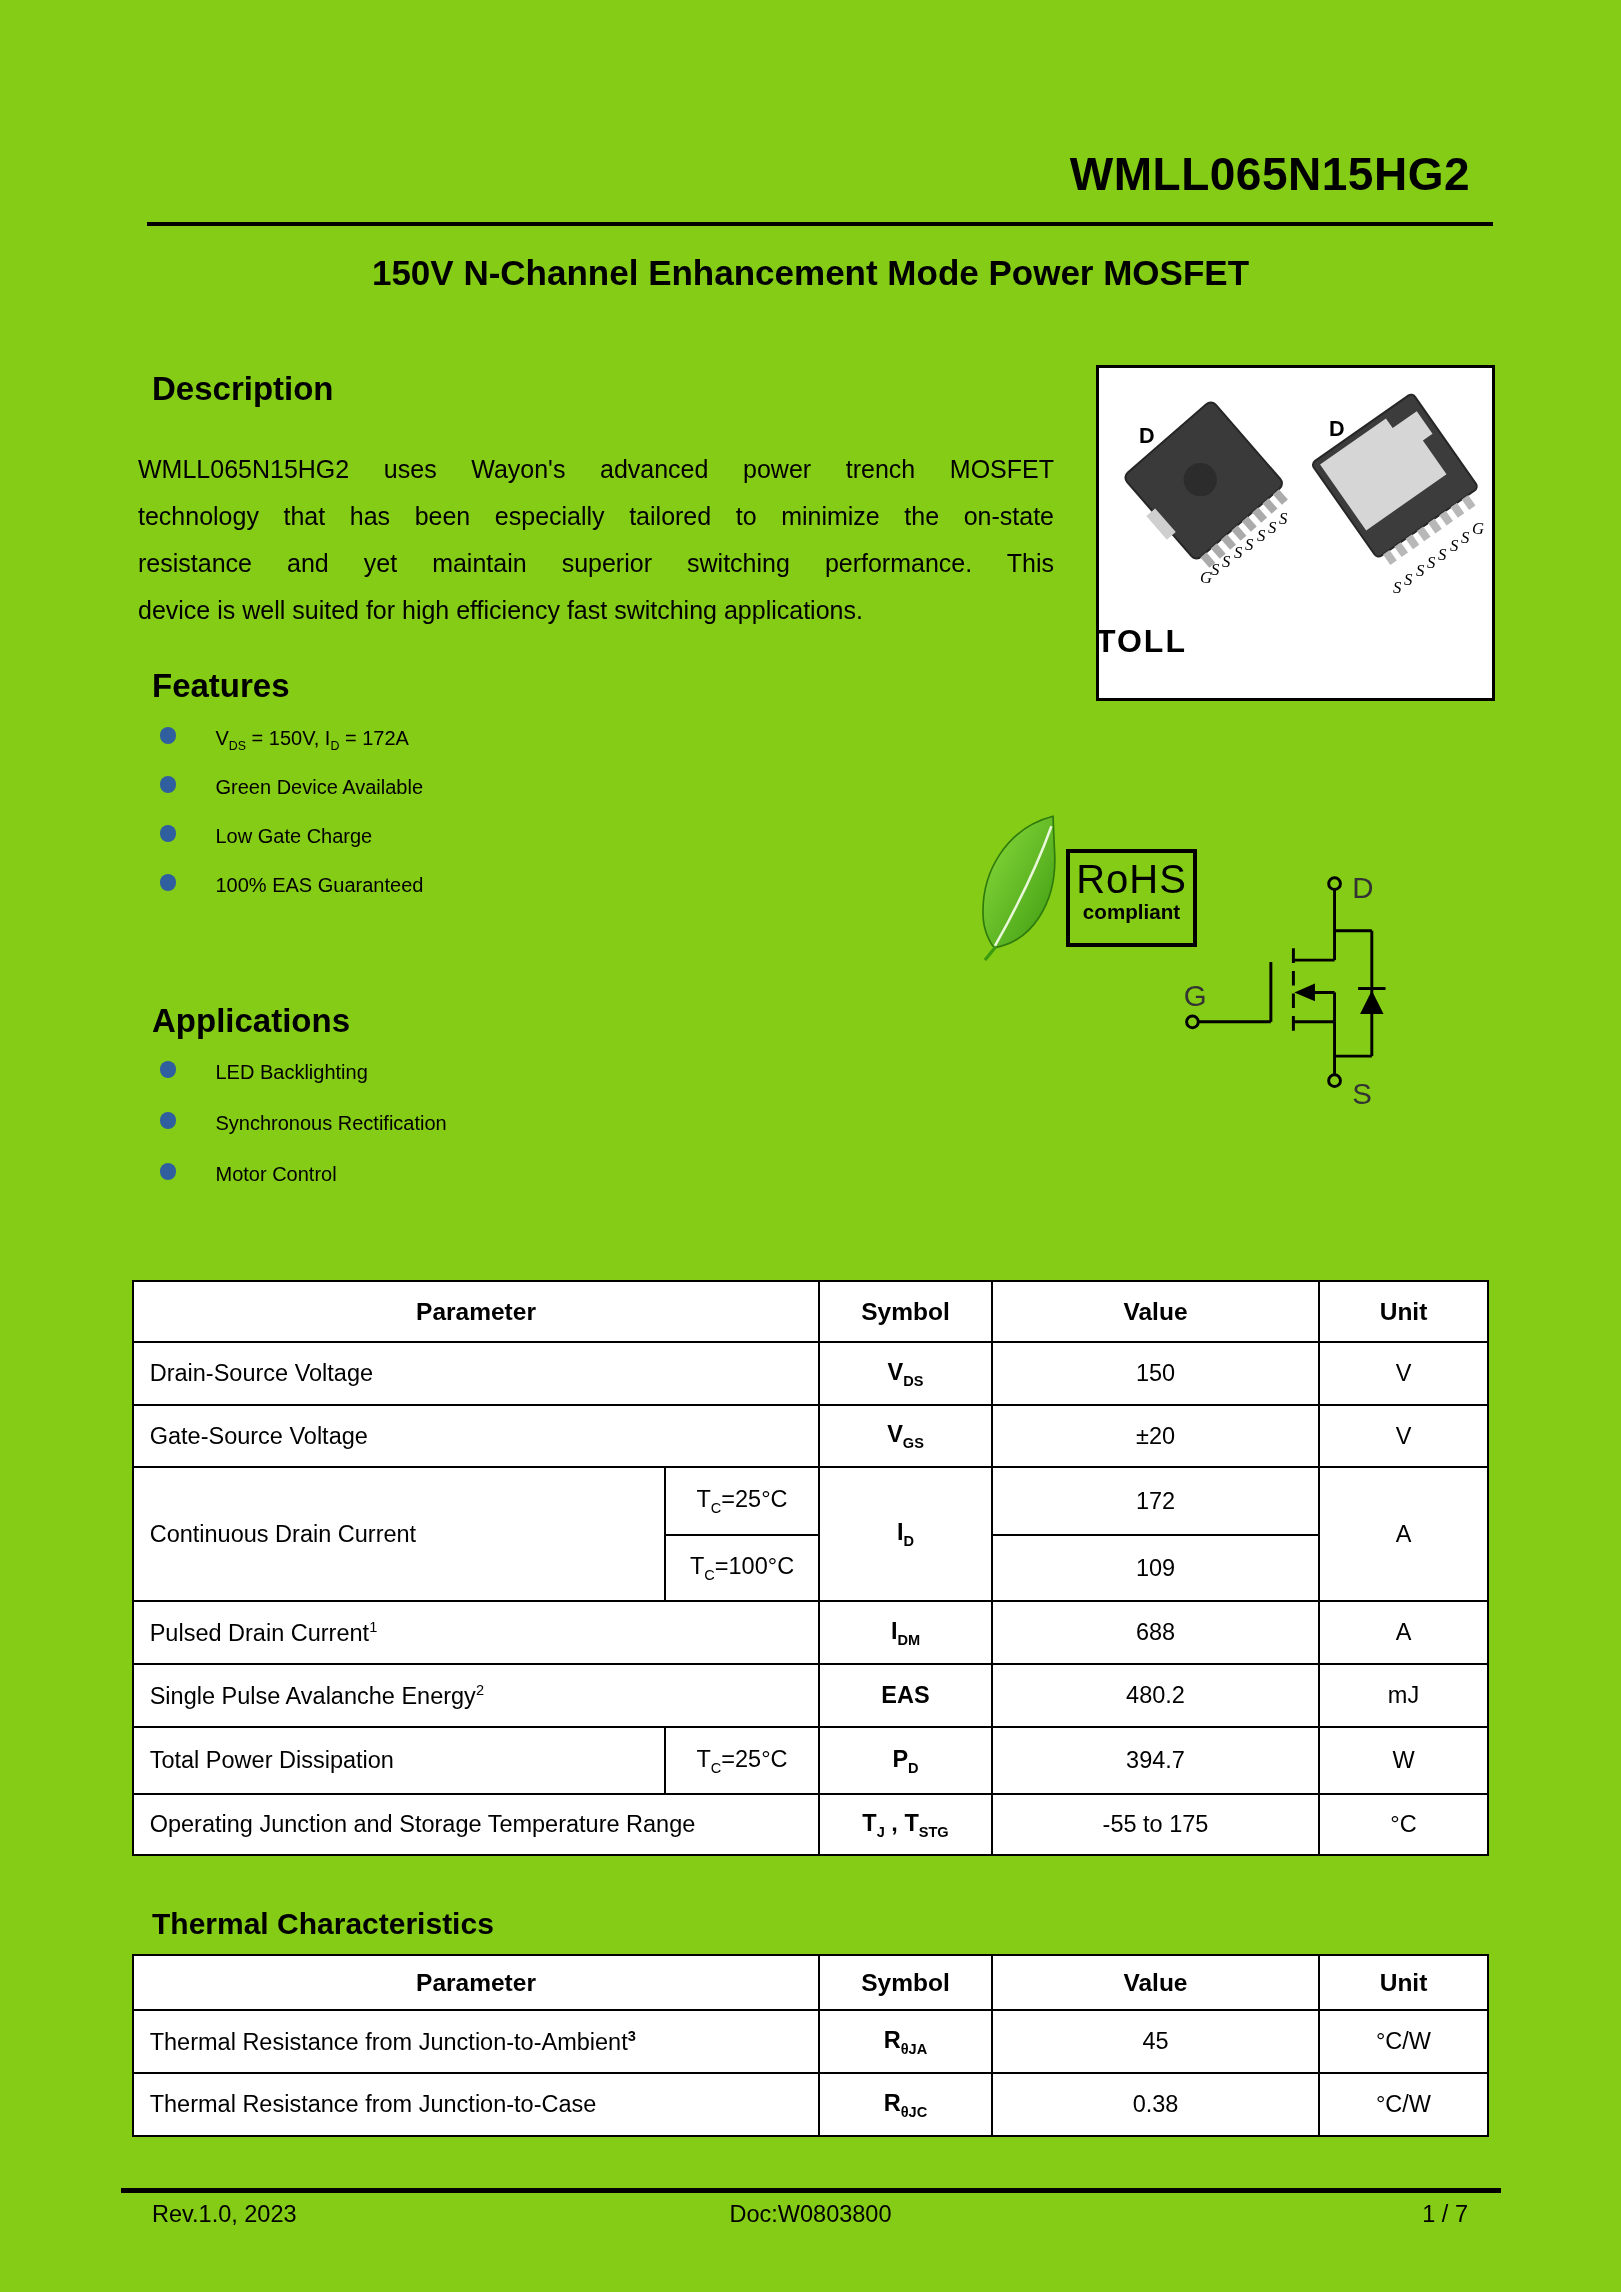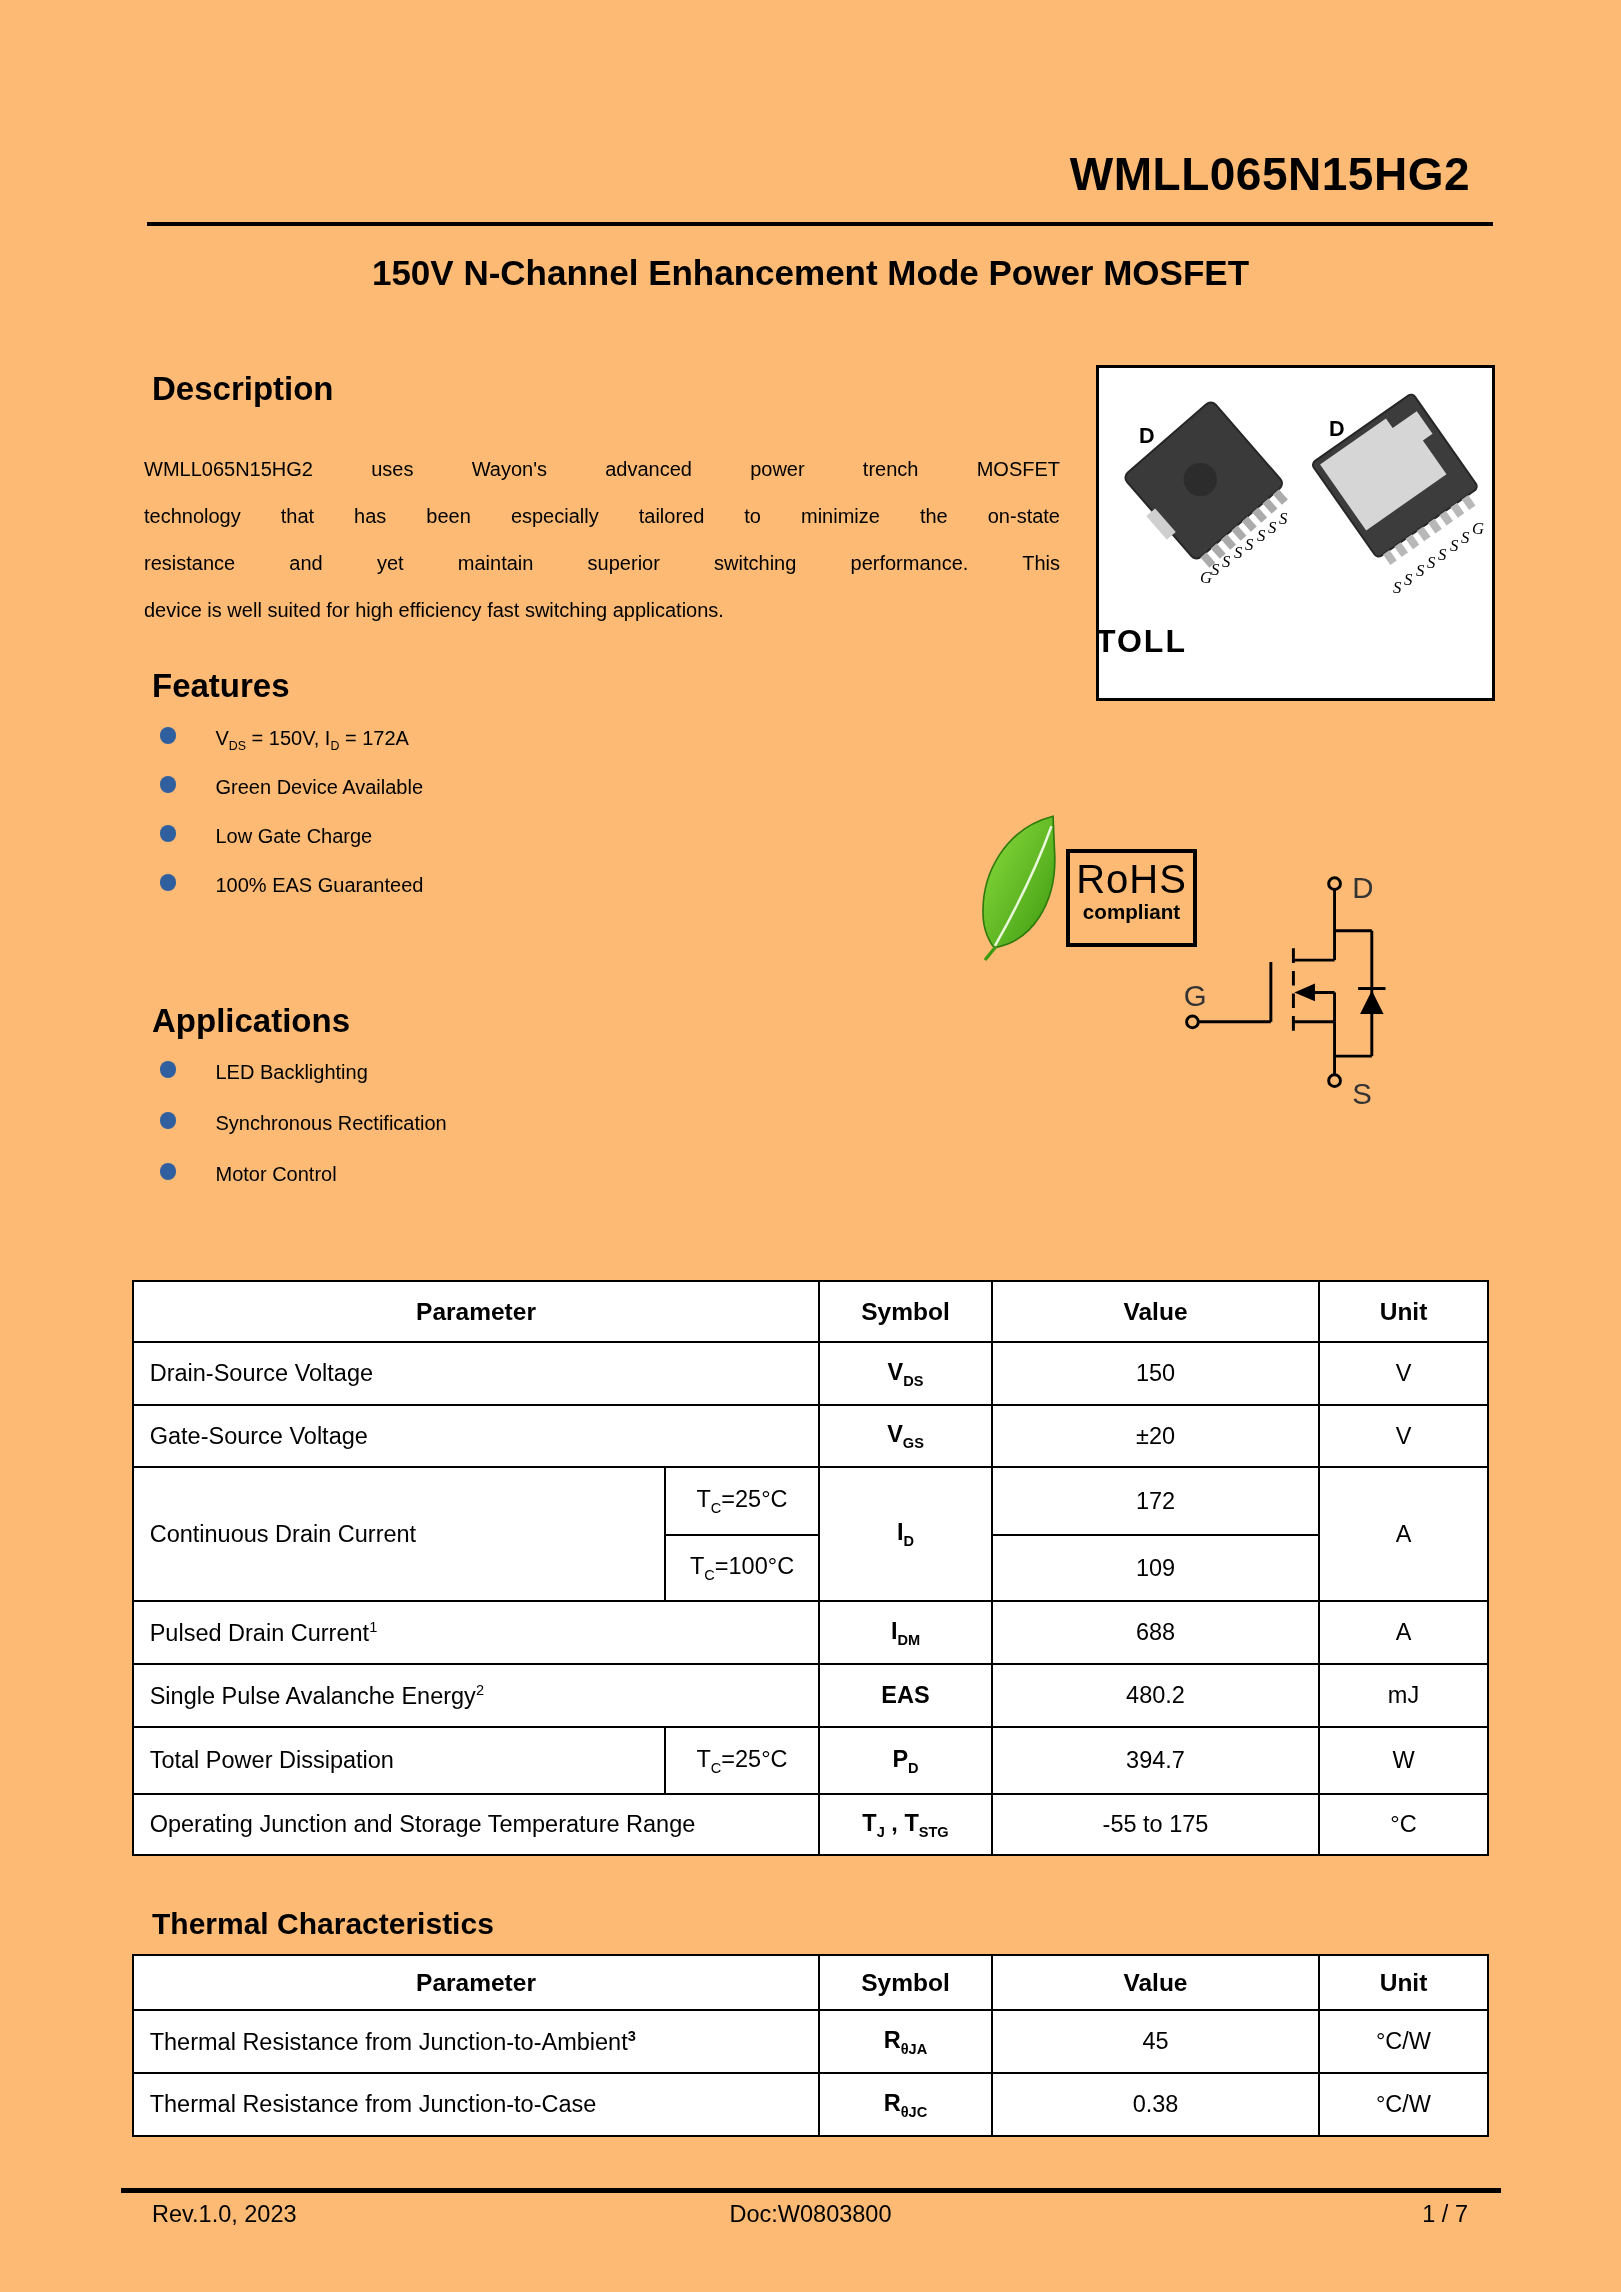--- a/index.html
+++ b/index.html
@@ -1,35 +1,35 @@
 <!DOCTYPE html>
 <html><head>
 <meta charset="utf-8">
 <style>
   html,body{margin:0;padding:0;background:#888;}
   .page{
-    position:relative;width:1621px;height:2293px;background:#fdba74;
+    position:relative;width:1621px;height:2293px;background:#84cc16;
     font-family:"Liberation Sans","DejaVu Sans",sans-serif;color:#000;
     margin:0 auto;overflow:hidden;
   }
   .abs{position:absolute;}
   
   .part-title{top:147px;right:151px;font-size:46px;font-weight:bold;letter-spacing:0.5px;}
   .title-rule{top:222px;left:147px;width:1346px;height:3.9px;background:#000;}
   .subtitle{top:253px;left:0;width:100%;text-align:center;font-size:35px;font-weight:bold;}
   
   .sec-h{font-size:33px;font-weight:bold;}
   .h-desc{top:370px;left:152px;}
   .h-feat{top:667px;left:152px;}
   .h-app{top:1002px;left:152px;}
   .h-abs{top:1227px;left:152px;font-size:30px;font-weight:bold;}
   .h-abs .h-note{font-size:26.5px;}
   .h-thermal{top:1907px;left:152px;font-size:30px;font-weight:bold;}
   
-  .desc{top:446px;left:144px;width:916px;font-size:20px;line-height:47px;}
+  .desc{top:446px;left:138px;width:916px;font-size:25px;line-height:47px;}
   .desc .dline{text-align:justify;text-align-last:justify;}
   .desc .dline:last-child{text-align-last:left;}
   
   .blist{left:152px;}
   .blist .bitem{display:flex;align-items:flex-start;height:49px;font-size:20px;}
   .blist.apps .bitem{height:51px;}
   .bullet{width:16.7px;height:16.7px;border-radius:50%;background:#2f5f9f;margin-left:7.8px;margin-right:39px;flex:0 0 auto;}
   .feat-list{top:727px;}
   .app-list{top:1061px;}
   sub{font-size:62%;}

